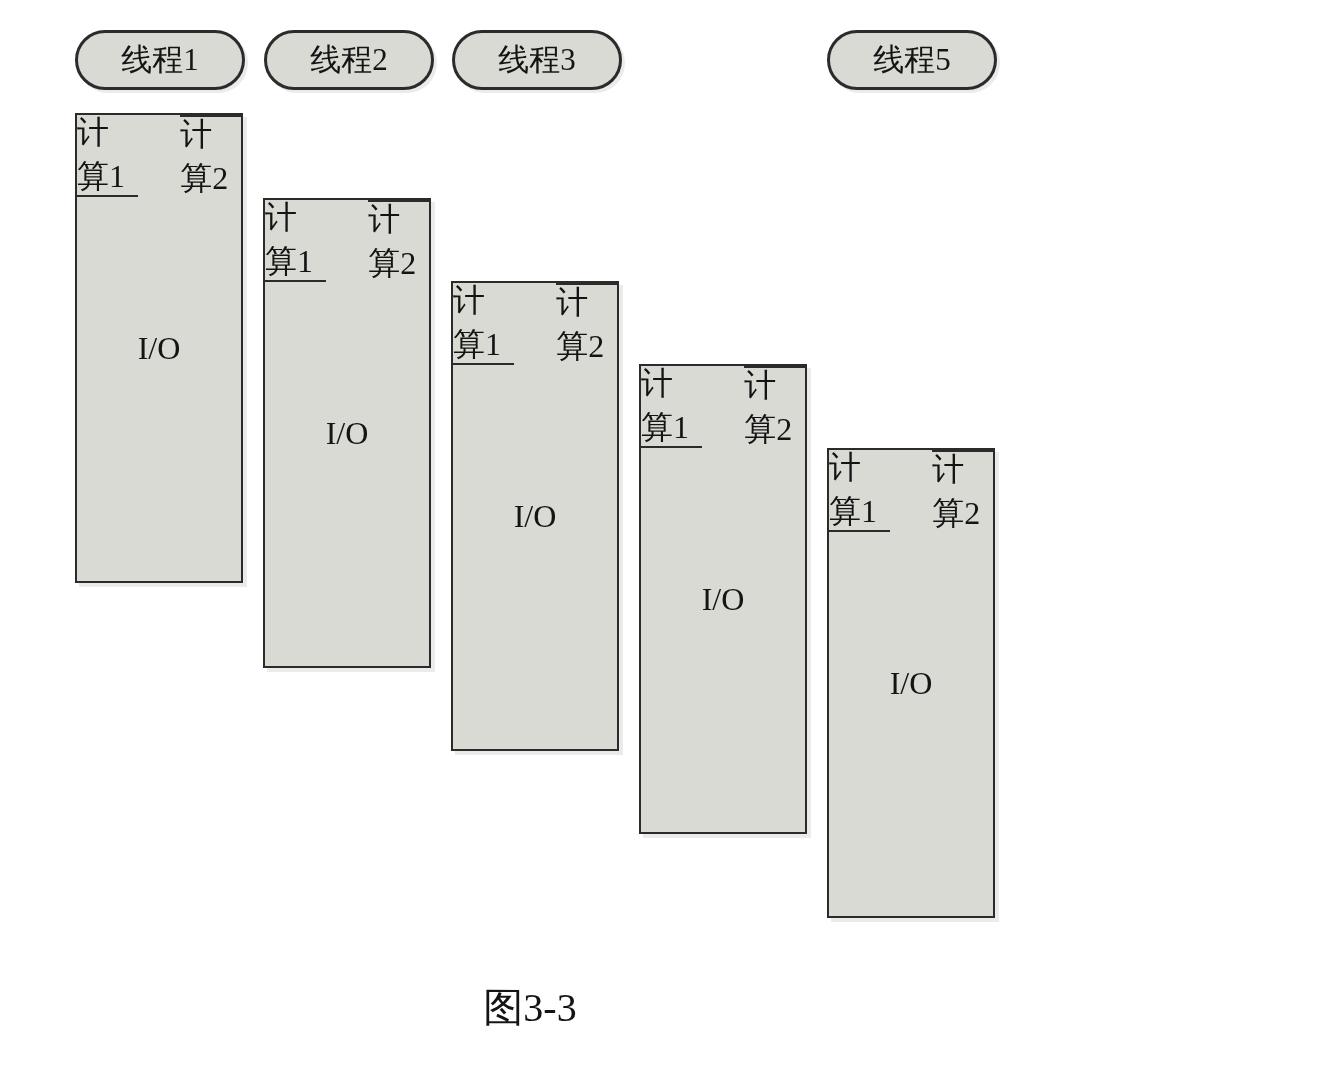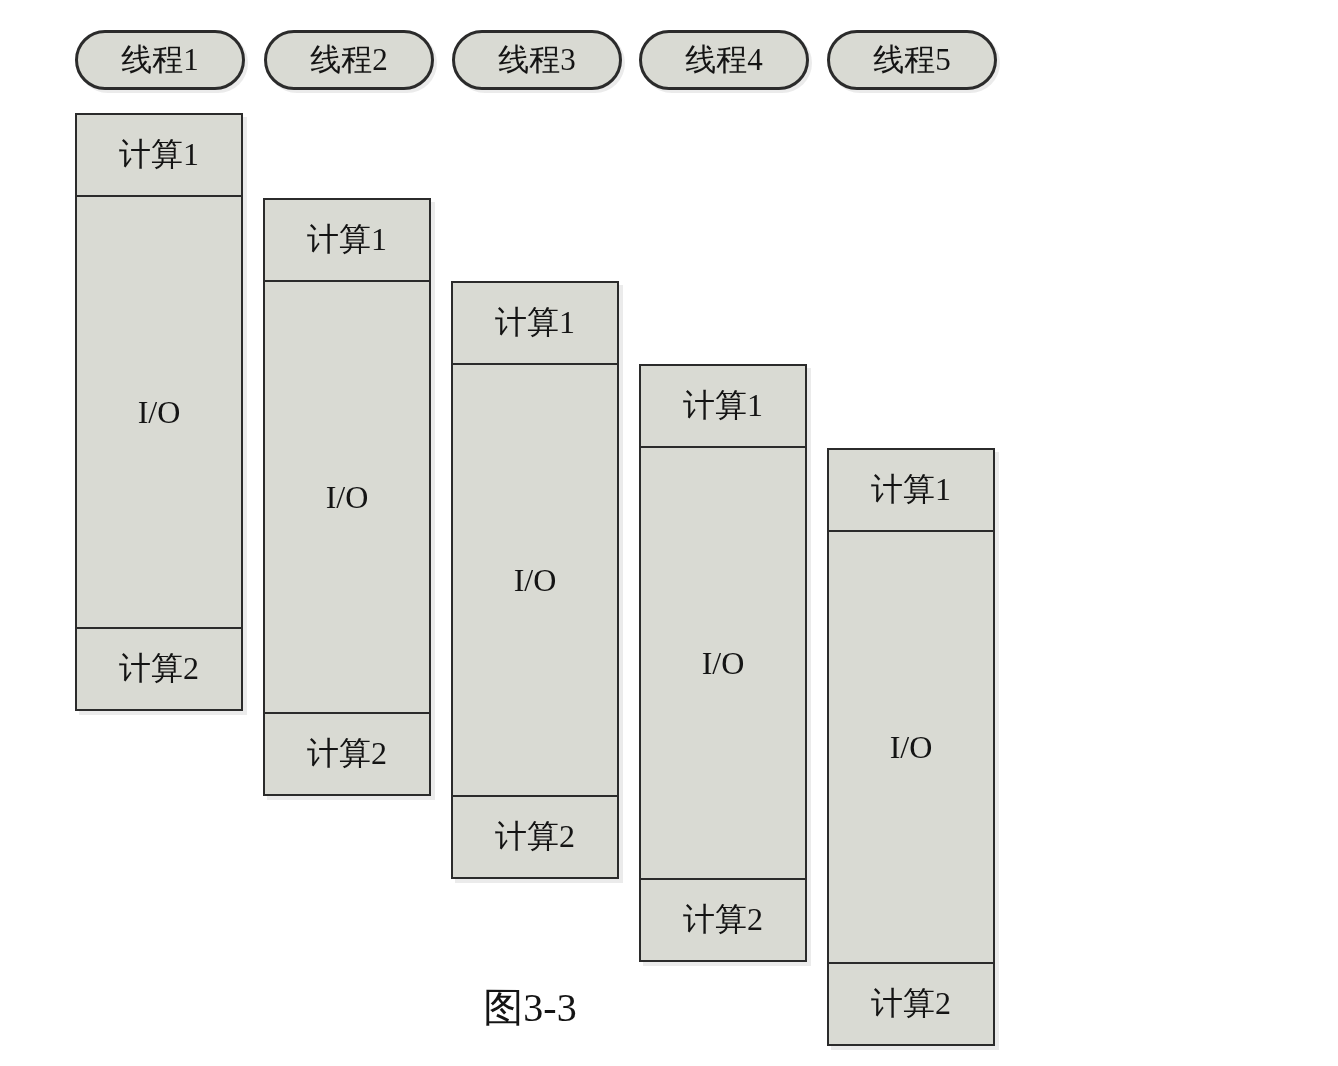--- a/index.html
+++ b/index.html
@@ -38,25 +38,25 @@
   .pill-1{ left:75px; }
   .pill-2{ left:264px; }
   .pill-3{ left:452px;justify-content:center; }
   .pill-4{ left:639px; }
   .pill-5{ left:827px; }
 
   
   .col{
     position:absolute;
     width:168px;
-    height:598px;
+    height:470px;
     background:var(--fill);
     border:2px solid var(--line);
     display:flex;
-    flex-direction:column;
+    flex-direction:row;
     box-shadow:4px 4px 0 rgba(60,60,55,0.10);
   }
   .col-1{ left:75px;  top:113px; }
   .col-2{ left:263px; top:198px; }
   .col-3{ left:451px; top:281px; }
   .col-4{ left:639px; top:364px; }
   .col-5{ left:827px; top:448px; }
 
   .seg{
     display:flex;
@@ -95,23 +95,20 @@
 <div class="stage">
 
   <div class="pill pill-1">
     <span>线程1</span>
   </div>
   <div class="pill pill-2">
     <span>线程2</span>
   </div>
   <div class="pill pill-3">
     <span>线程3</span>
-  </div>
-  <div class="pill pill-4">
-    <span>线程4</span>
   </div>
   <div class="pill pill-5">
     <span>线程5</span>
   </div>
 
   <div class="col col-1">
     <div class="seg seg-top">
       <span>计算1</span>
     </div>
     <div class="seg seg-mid">

